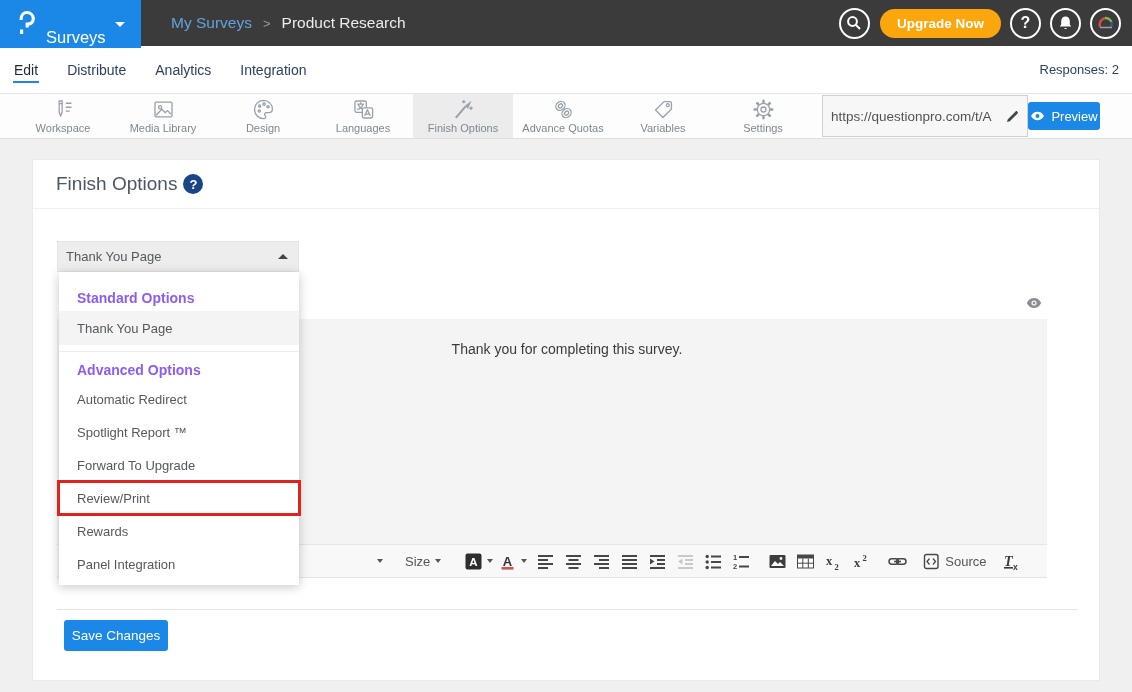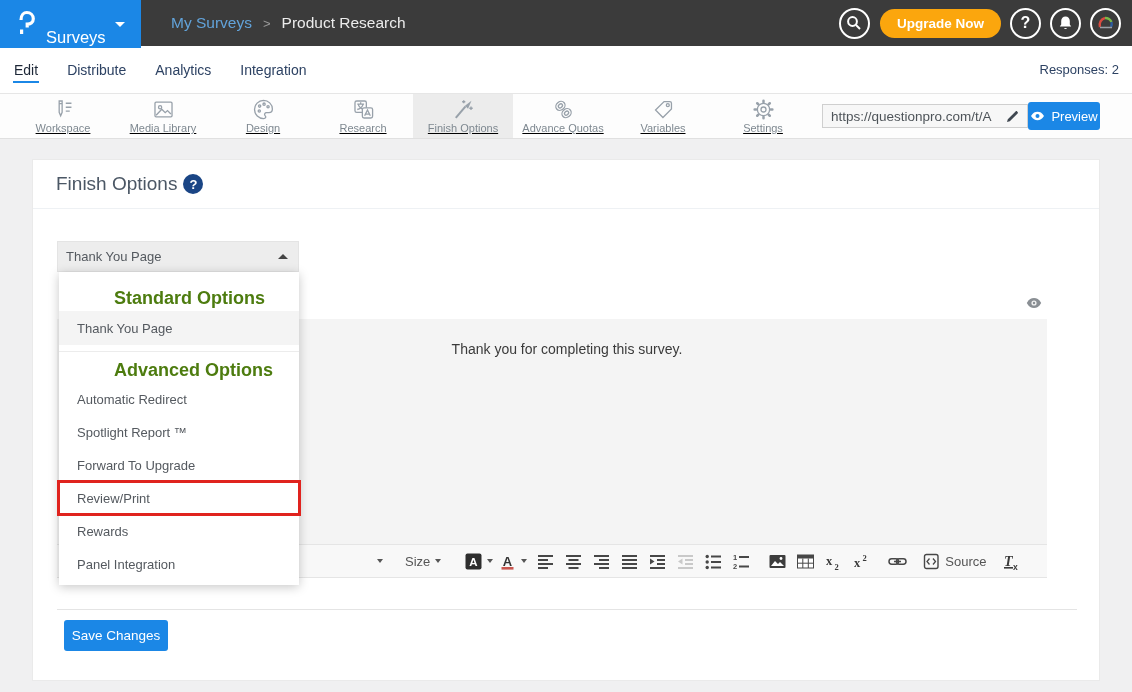--- a/index.html
+++ b/index.html
@@ -23,26 +23,26 @@
 
 
 .tabsrow { height:48px; background:#fff; border-bottom:1px solid #e6e6e6; display:flex; align-items:center; padding:0 13px; position:relative; }
 .tabsrow::before { content:""; position:absolute; left:0; top:0; width:141px; height:2px; background:#1b87e6; }
 .tab { font-size:14px; color:#2d4263; margin-right:27px; padding:6px 1px 5px; }
 .tab.active { color:#1d2737; border-bottom:2px solid #1b87e6; padding-bottom:3px; }
 .responses { margin-left:auto; font-size:13px; color:#2d4263; }
 
 
 .navrow { height:45px; background:#fdfdfd; border-bottom:1px solid #e0e0e0; display:flex; align-items:stretch; padding-left:13px; }
-.nav-item { width:100px; display:flex; flex-direction:column; align-items:center; justify-content:center; gap:2px;text-decoration:underline; }
+.nav-item { width:100px; display:flex; flex-direction:column; align-items:center; justify-content:center; gap:2px; }
 .nav-item.active { background:#ececec; }
 .nav-ic { height:22px; display:flex; align-items:center; }
 .nav-ic svg { stroke:#98a1aa; }
 .nav-lb { font-size:11px; color:#7e8890; white-space:nowrap; }
-.url-box { align-self:center; margin-left:9px; width:206px; height:24px; background:#f7f7f7; border:1px solid #cfcfcf; display:flex; align-items:center; overflow:hidden; }
+.url-box { align-self:center; margin-left:9px; width:206px; height:42px; background:#f7f7f7; border:1px solid #cfcfcf; display:flex; align-items:center; overflow:hidden; }
 .url-text { font-size:13.5px; color:#4e5459; padding-left:8px; white-space:nowrap; overflow:hidden; flex:1; }
 .url-edit { width:30px; height:28px; display:flex; align-items:center; justify-content:center; flex-shrink:0; }
 .preview-btn { align-self:center; margin-left:0; width:72px; height:28px; background:#1b87e6; border-radius:3px; color:#fff; font-size:13px; display:flex; align-items:center; justify-content:center; gap:6px; }
 
 
 .main { padding:20px 32px 0; }
 .card { background:#fff; border:1px solid #eaeaea; height:522px; position:relative; }
 .card-title-row { height:49px; display:flex; align-items:center; padding-left:23px; border-bottom:1px solid #eef1f4; }
 .card-title { font-size:19px; color:#4b5765; }
 .help-circle { width:20px; height:20px; border-radius:50%; background:#1a4585; color:#fff; font-size:13px; font-weight:bold; display:flex; align-items:center; justify-content:center; margin-left:6px; }
@@ -63,21 +63,21 @@
 .ed-combo-lb { font-size:13px; color:#555; }
 .ed-caret { width:0; height:0; border-left:3.5px solid transparent; border-right:3.5px solid transparent; border-top:4px solid #565656; }
 .ed-first { width:316px; justify-content:flex-end; }
 
 
 .save-divider { position:absolute; left:24px; top:400px; width:1020px; border-top:1px solid #e4e4e4; }
 .save-btn { position:absolute; left:31px; top:411px; width:104px; height:31px; background:#1b87e6; border-radius:3px; color:#fff; font-size:13.5px; display:flex; align-items:center; justify-content:center; }
 
 
 .dd-menu { position:absolute; left:26px; top:63px; width:240px; background:#fff; box-shadow:0 2px 10px rgba(0,0,0,0.22); z-index:10; padding-top:13px; }
-.dd-header { height:26px; display:flex; align-items:center; padding-left:18px; font-size:18px; font-weight:bold; color:#4d7c0f;margin-left:37px; }
+.dd-header { height:26px; display:flex; align-items:center; padding-left:18px; font-size:14px; font-weight:bold; color:#8b5cf6; }
 .dd-item { height:33px; display:flex; align-items:center; padding-left:18px; font-size:13px; color:#54595f; }
 .dd-item.selected { height:34px; background:#f4f4f4; }
 .dd-divider { border-bottom:1px solid #ececec; margin:6px 0 5px; }
 .dd-bottom { height:4px; }
 .red-box { position:absolute; left:24px; top:271px; width:244px; height:36px; border:3px solid #e0231e; z-index:11; }
 </style>
 </head>
 <body>
 
 <div class="topbar">
@@ -167,21 +167,21 @@
       </div>
       <div class="nav-item">
         <span class="nav-ic">
           <svg width="25" height="25" viewBox="0 0 22 22" fill="none" stroke-width="1.15">
             <rect x="3.5" y="3.5" width="10" height="10" rx="1.5"></rect>
             <path d="M5.5 6.3 H11.5 M8.5 4.6 V6.3 M10.5 6.3 C10.5 8.8 7.5 10.6 5.5 11 M6.5 6.3 C6.5 8.8 9.5 10.6 11.5 11"></path>
             <rect x="10" y="9.5" width="9" height="9" rx="1.5" fill="#fdfdfd"></rect>
             <path d="M12 16.5 L14.5 11.5 L17 16.5 M12.8 15 H16.2"></path>
           </svg>
         </span>
-        <span class="nav-lb">Research</span>
+        <span class="nav-lb">Languages</span>
       </div>
       <div class="nav-item active">
         <span class="nav-ic">
           <svg width="25" height="25" viewBox="0 0 22 22" fill="none" stroke-width="1.15">
             <path d="M4.2 18.3 L12.8 8.2" stroke-width="1.8"></path>
             <path d="M12.3 7.6 L15 10.3 L18 3.4 z" fill="#98a1aa" stroke="none"></path>
             <path d="M17.6 8.4 V11.4 M16.1 9.9 H19.1 M11.2 2.8 V5.6 M9.8 4.2 H12.6"></path>
           </svg>
         </span>
         <span class="nav-lb">Finish Options</span>

